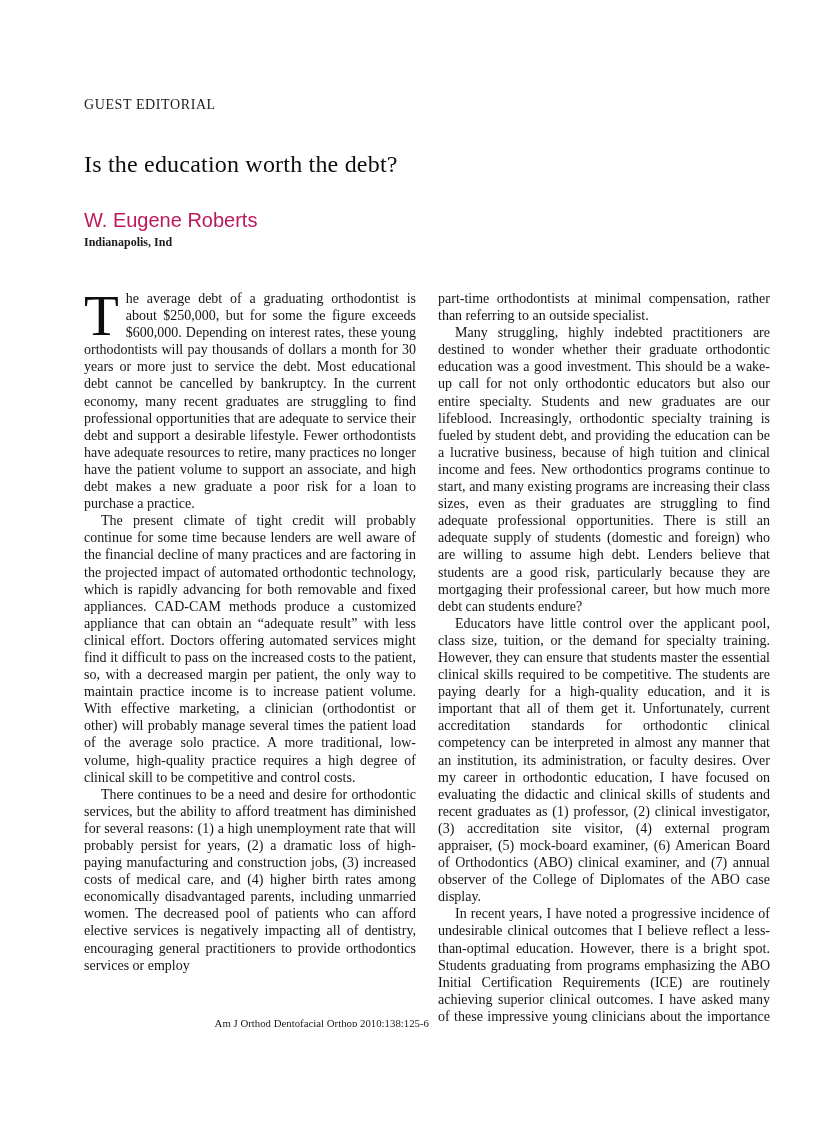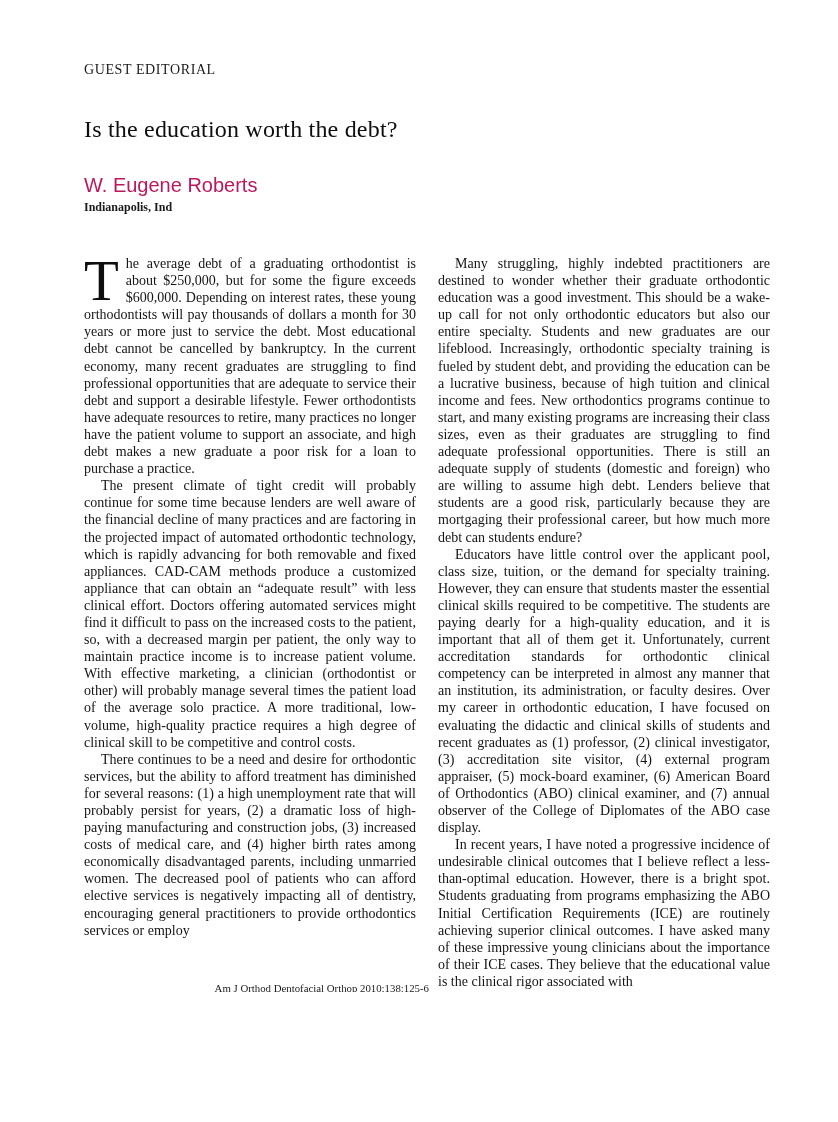--- a/index.html
+++ b/index.html
@@ -8,20 +8,21 @@
     background: #ffffff;
   }
   .page {
     position: relative;
     width: 838px;
     height: 992px;
     background: #ffffff;
     font-family: "Liberation Serif", serif;
     color: #161616;
     overflow: hidden;
+    margin-top: 35px;
   }
   .section-label {
     position: absolute;
     left: 84px;
     top: 62px;
     font-size: 14px;
     letter-spacing: 0.6px;
     color: #1a1a1a;
   }
   .title {
@@ -114,20 +115,21 @@
 
   <div class="columns">
 
     <div class="col">
       <p class="para"><span class="dropcap">T</span><span>he average debt of a graduating orthodontist is about $250,000, but for some the figure exceeds $600,000. Depending on interest rates, these young orthodontists will pay thousands of dollars a month for 30 years or more just to service the debt. Most educational debt cannot be cancelled by bankruptcy. In the current economy, many recent graduates are struggling to find professional opportunities that are adequate to service their debt and support a desirable lifestyle. Fewer orthodontists have adequate resources to retire, many practices no longer have the patient volume to support an associate, and high debt makes a new graduate a poor risk for a loan to purchase a practice.</span></p>
       <p class="para indent">The present climate of tight credit will probably continue for some time because lenders are well aware of the financial decline of many practices and are factoring in the projected impact of automated orthodontic technology, which is rapidly advancing for both removable and fixed appliances. CAD-CAM methods produce a customized appliance that can obtain an “adequate result” with less clinical effort. Doctors offering automated services might find it difficult to pass on the increased costs to the patient, so, with a decreased margin per patient, the only way to maintain practice income is to increase patient volume. With effective marketing, a clinician (orthodontist or other) will probably manage several times the patient load of the average solo practice. A more traditional, low-volume, high-quality practice requires a high degree of clinical skill to be competitive and control costs.</p>
       <p class="para indent">There continues to be a need and desire for orthodontic services, but the ability to afford treatment has diminished for several reasons: (1) a high unemployment rate that will probably persist for years, (2) a dramatic loss of high-paying manufacturing and construction jobs, (3) increased costs of medical care, and (4) higher birth rates among economically disadvantaged parents, including unmarried women. The decreased pool of patients who can afford elective services is negatively impacting all of dentistry, encouraging general practitioners to provide orthodontics services or employ</p>
     </div>
 
     <div class="col">
+      <p class="para">part-time orthodontists at minimal compensation, rather than referring to an outside specialist.</p>
       <p class="para indent">Many struggling, highly indebted practitioners are destined to wonder whether their graduate orthodontic education was a good investment. This should be a wake-up call for not only orthodontic educators but also our entire specialty. Students and new graduates are our lifeblood. Increasingly, orthodontic specialty training is fueled by student debt, and providing the education can be a lucrative business, because of high tuition and clinical income and fees. New orthodontics programs continue to start, and many existing programs are increasing their class sizes, even as their graduates are struggling to find adequate professional opportunities. There is still an adequate supply of students (domestic and foreign) who are willing to assume high debt. Lenders believe that students are a good risk, particularly because they are mortgaging their professional career, but how much more debt can students endure?</p>
       <p class="para indent">Educators have little control over the applicant pool, class size, tuition, or the demand for specialty training. However, they can ensure that students master the essential clinical skills required to be competitive. The students are paying dearly for a high-quality education, and it is important that all of them get it. Unfortunately, current accreditation standards for orthodontic clinical competency can be interpreted in almost any manner that an institution, its administration, or faculty desires. Over my career in orthodontic education, I have focused on evaluating the didactic and clinical skills of students and recent graduates as (1) professor, (2) clinical investigator, (3) accreditation site visitor, (4) external program appraiser, (5) mock-board examiner, (6) American Board of Orthodontics (ABO) clinical examiner, and (7) annual observer of the College of Diplomates of the ABO case display.</p>
       <p class="para indent">In recent years, I have noted a progressive incidence of undesirable clinical outcomes that I believe reflect a less-than-optimal education. However, there is a bright spot. Students graduating from programs emphasizing the ABO Initial Certification Requirements (ICE) are routinely achieving superior clinical outcomes. I have asked many of these impressive young clinicians about the importance of their ICE cases. They believe that the educational value is the clinical rigor associated with</p>
     </div>
 
   </div>
 
   <div class="footnote">
     <div>Am J Orthod Dentofacial Orthop 2010;138:125-6</div>
     <div>0889-5406/$36.00</div>

